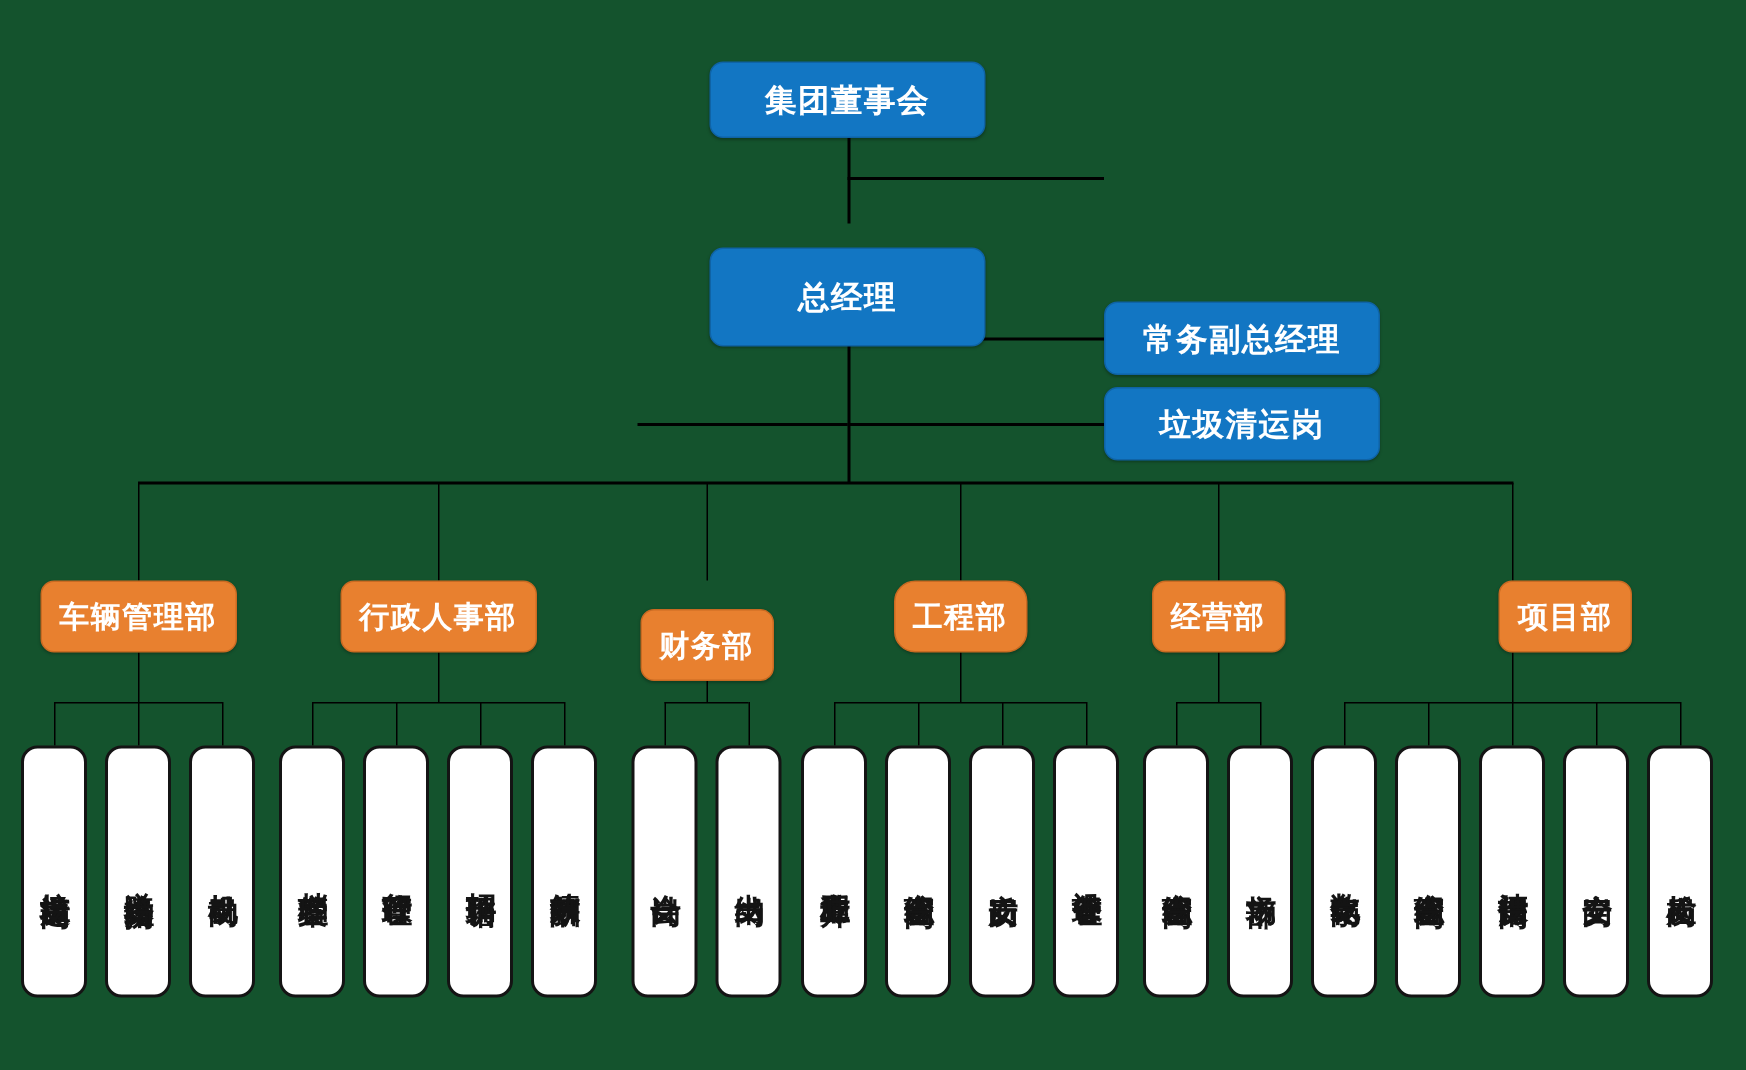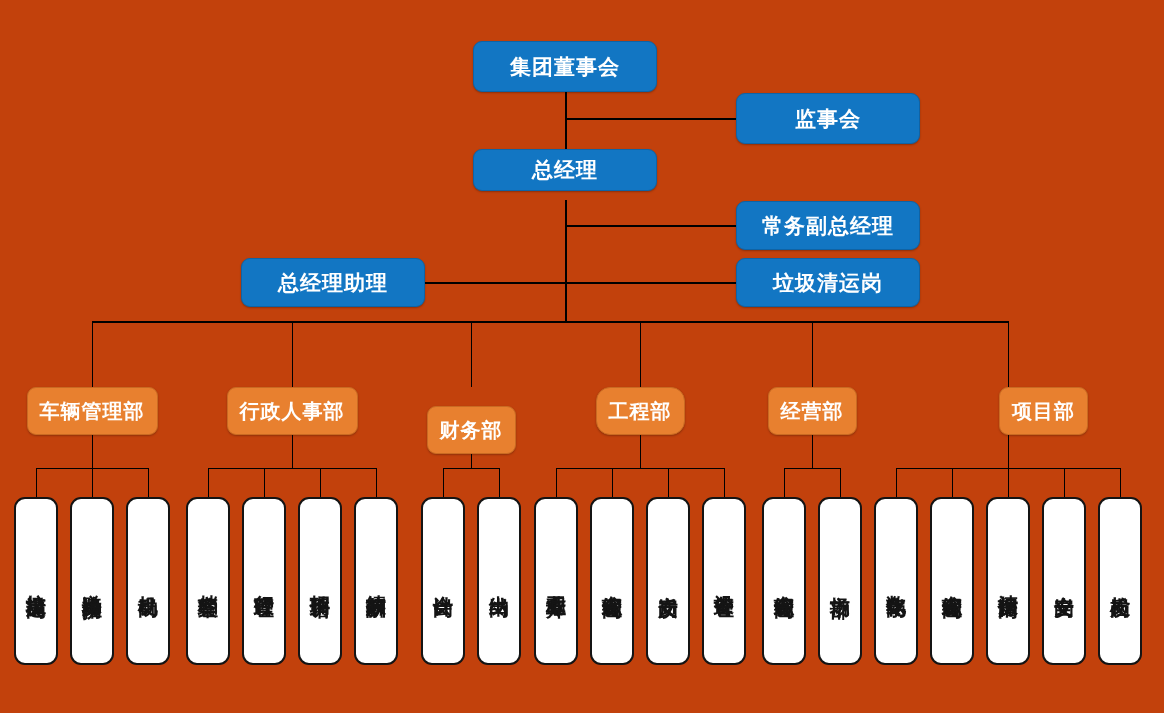--- a/index.html
+++ b/index.html
@@ -7,21 +7,21 @@
     padding: 0;
     background: #ffffff;
   }
   body {
     font-family: "Liberation Sans", "DejaVu Sans", sans-serif;
   }
   #chart {
     position: relative;
     width: 1164px;
     height: 713px;
-    background: #c2410c;
+    background: #14532d;
     overflow: hidden;
   }
   
   .line {
     position: absolute;
     background: #000000;
     z-index: 1;
   }
   .line.v { width: 1px; }
   .line.h { height: 1px; }
@@ -79,39 +79,33 @@
 </style>
 </head>
 <body>
 
 <div id="chart">
 
   <div class="node blue" style="left:473px; top:41px; width:184px; height:51px;">
     <span>集团董事会</span>
   </div>
 
-  <div class="node blue" style="left:736px; top:93px; width:184px; height:51px;">
-    <span>监事会</span>
-  </div>
-
-  <div class="node blue" style="left:473px; top:149px; width:184px; height:42px;align-items:center;">
+
+  <div class="node blue" style="left:473px; top:165px; width:184px; height:66px;align-items:center;">
     <span>总经理</span>
   </div>
 
   <div class="node blue" style="left:736px; top:201px; width:184px; height:49px;">
     <span>常务副总经理</span>
   </div>
 
   <div class="node blue" style="left:736px; top:258px; width:184px; height:49px;">
     <span>垃圾清运岗</span>
   </div>
 
-  <div class="node blue" style="left:241px; top:258px; width:184px; height:49px;">
-    <span>总经理助理</span>
-  </div>
 
   <div class="line v" style="left:565px; top:92px; height:57px; width:2px;"></div>
 
   <div class="line h" style="left:565px; top:118px; width:171px; height:2px;"></div>
 
   <div class="line v" style="left:565px; top:200px; height:122px; width:2px;"></div>
 
   <div class="line h" style="left:565px; top:225px; width:171px; height:2px;"></div>
 
   <div class="line h" style="left:565px; top:282px; width:171px; height:2px;"></div>

